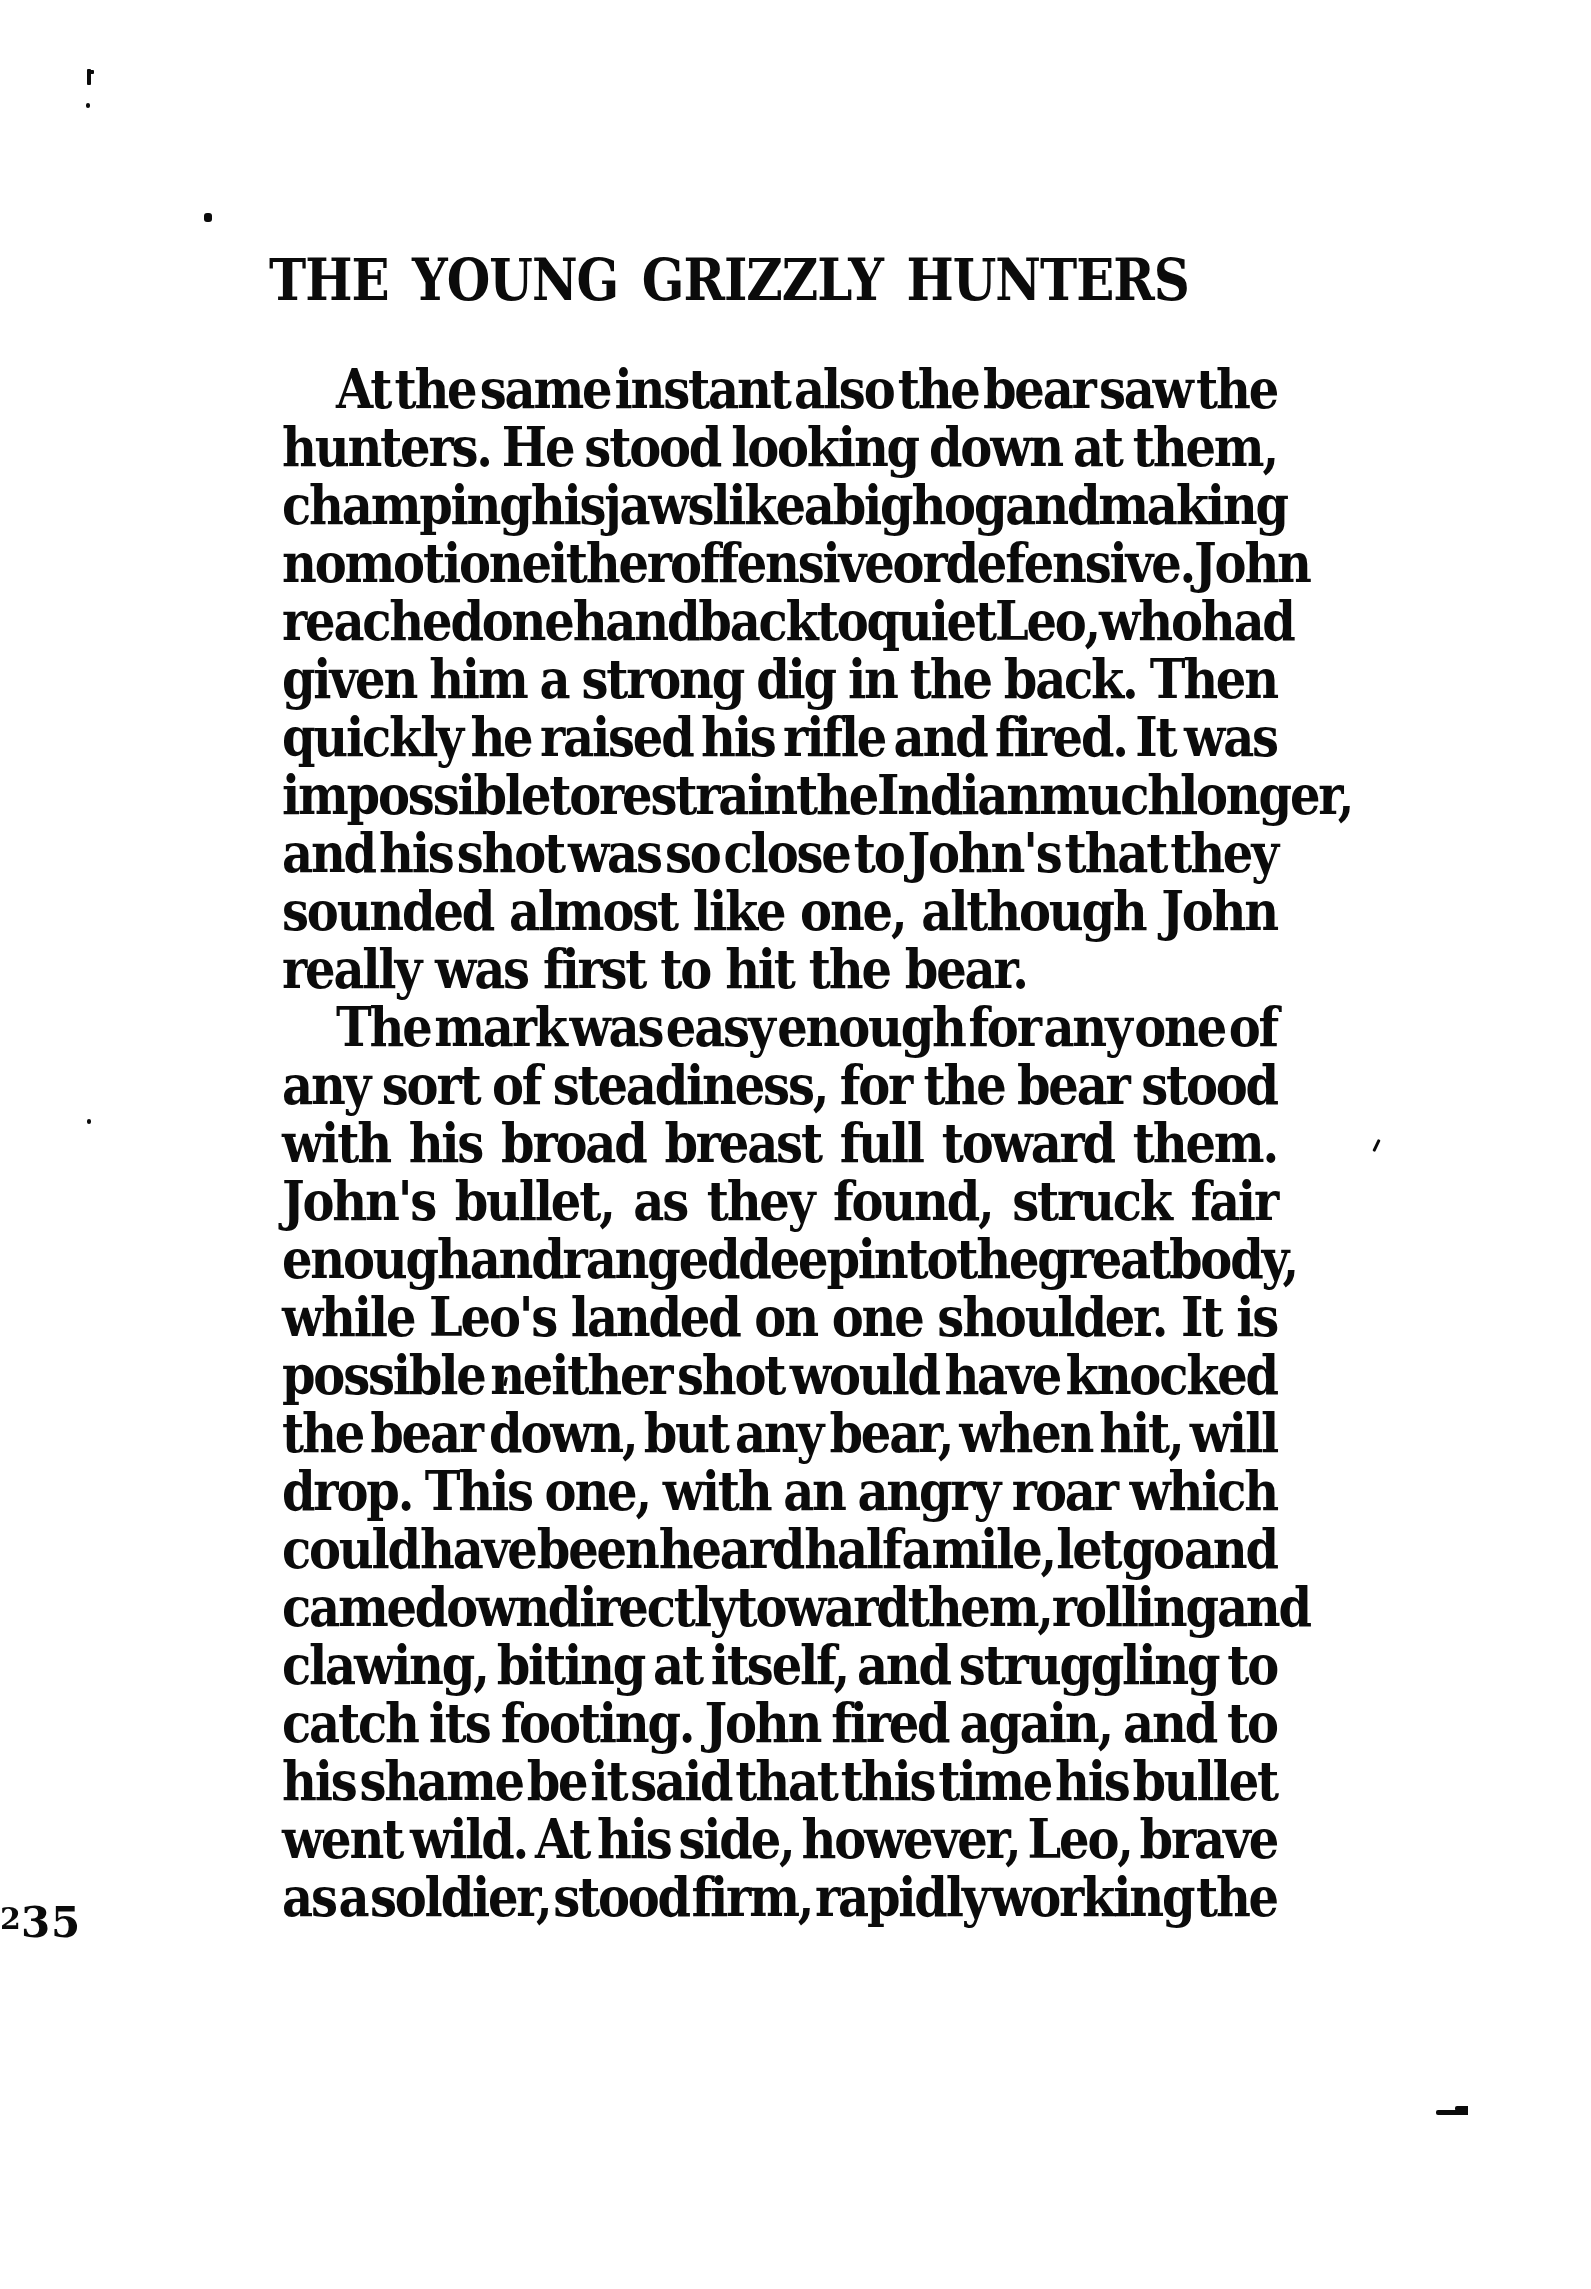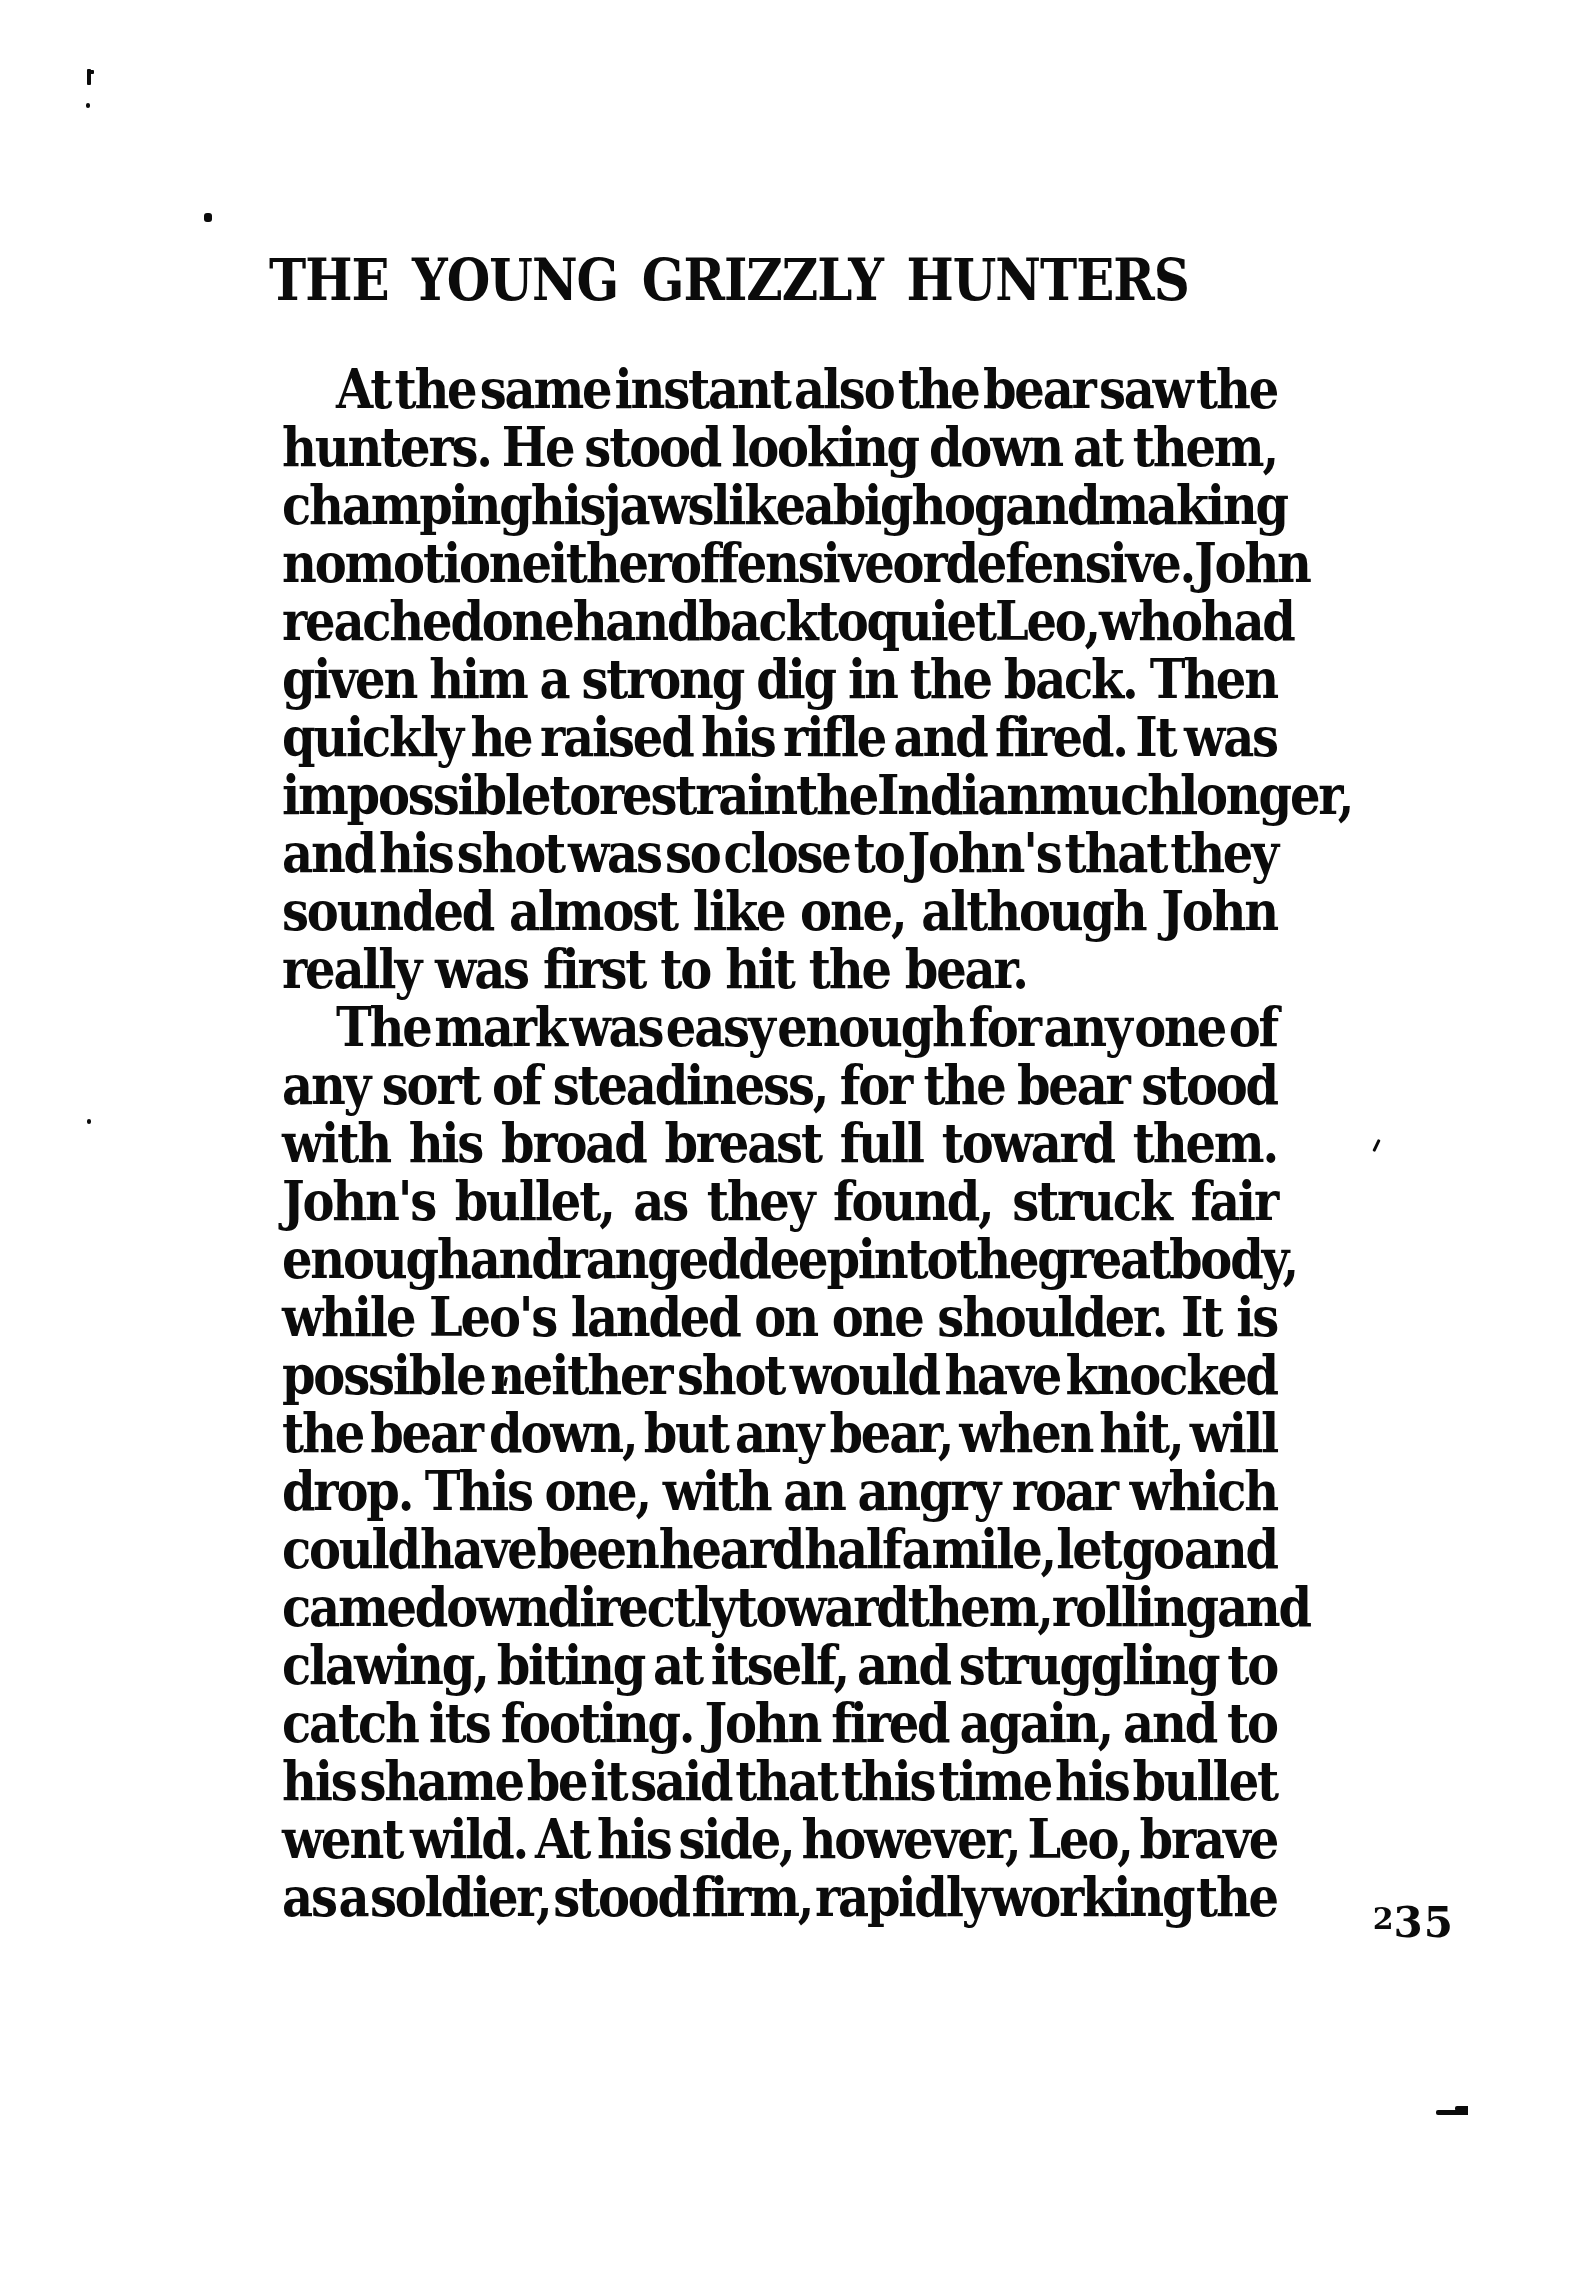--- a/index.html
+++ b/index.html
@@ -47,21 +47,21 @@
   .text-line.no-justify{
     justify-content:flex-start;
     gap:15px;
   }
   .text-line.indent{
     padding-left:54px;
   }
   .page-number{
     position:absolute;
     top:1902px;left:0;right:14px;
-    text-align:right;
+    text-align:left;
     font-size:42px;
     font-weight:700;
     line-height:1;
     letter-spacing:1px;
   }
   .page-number .sup{
     font-size:30px;
     vertical-align:8px;
     letter-spacing:0;
   }

